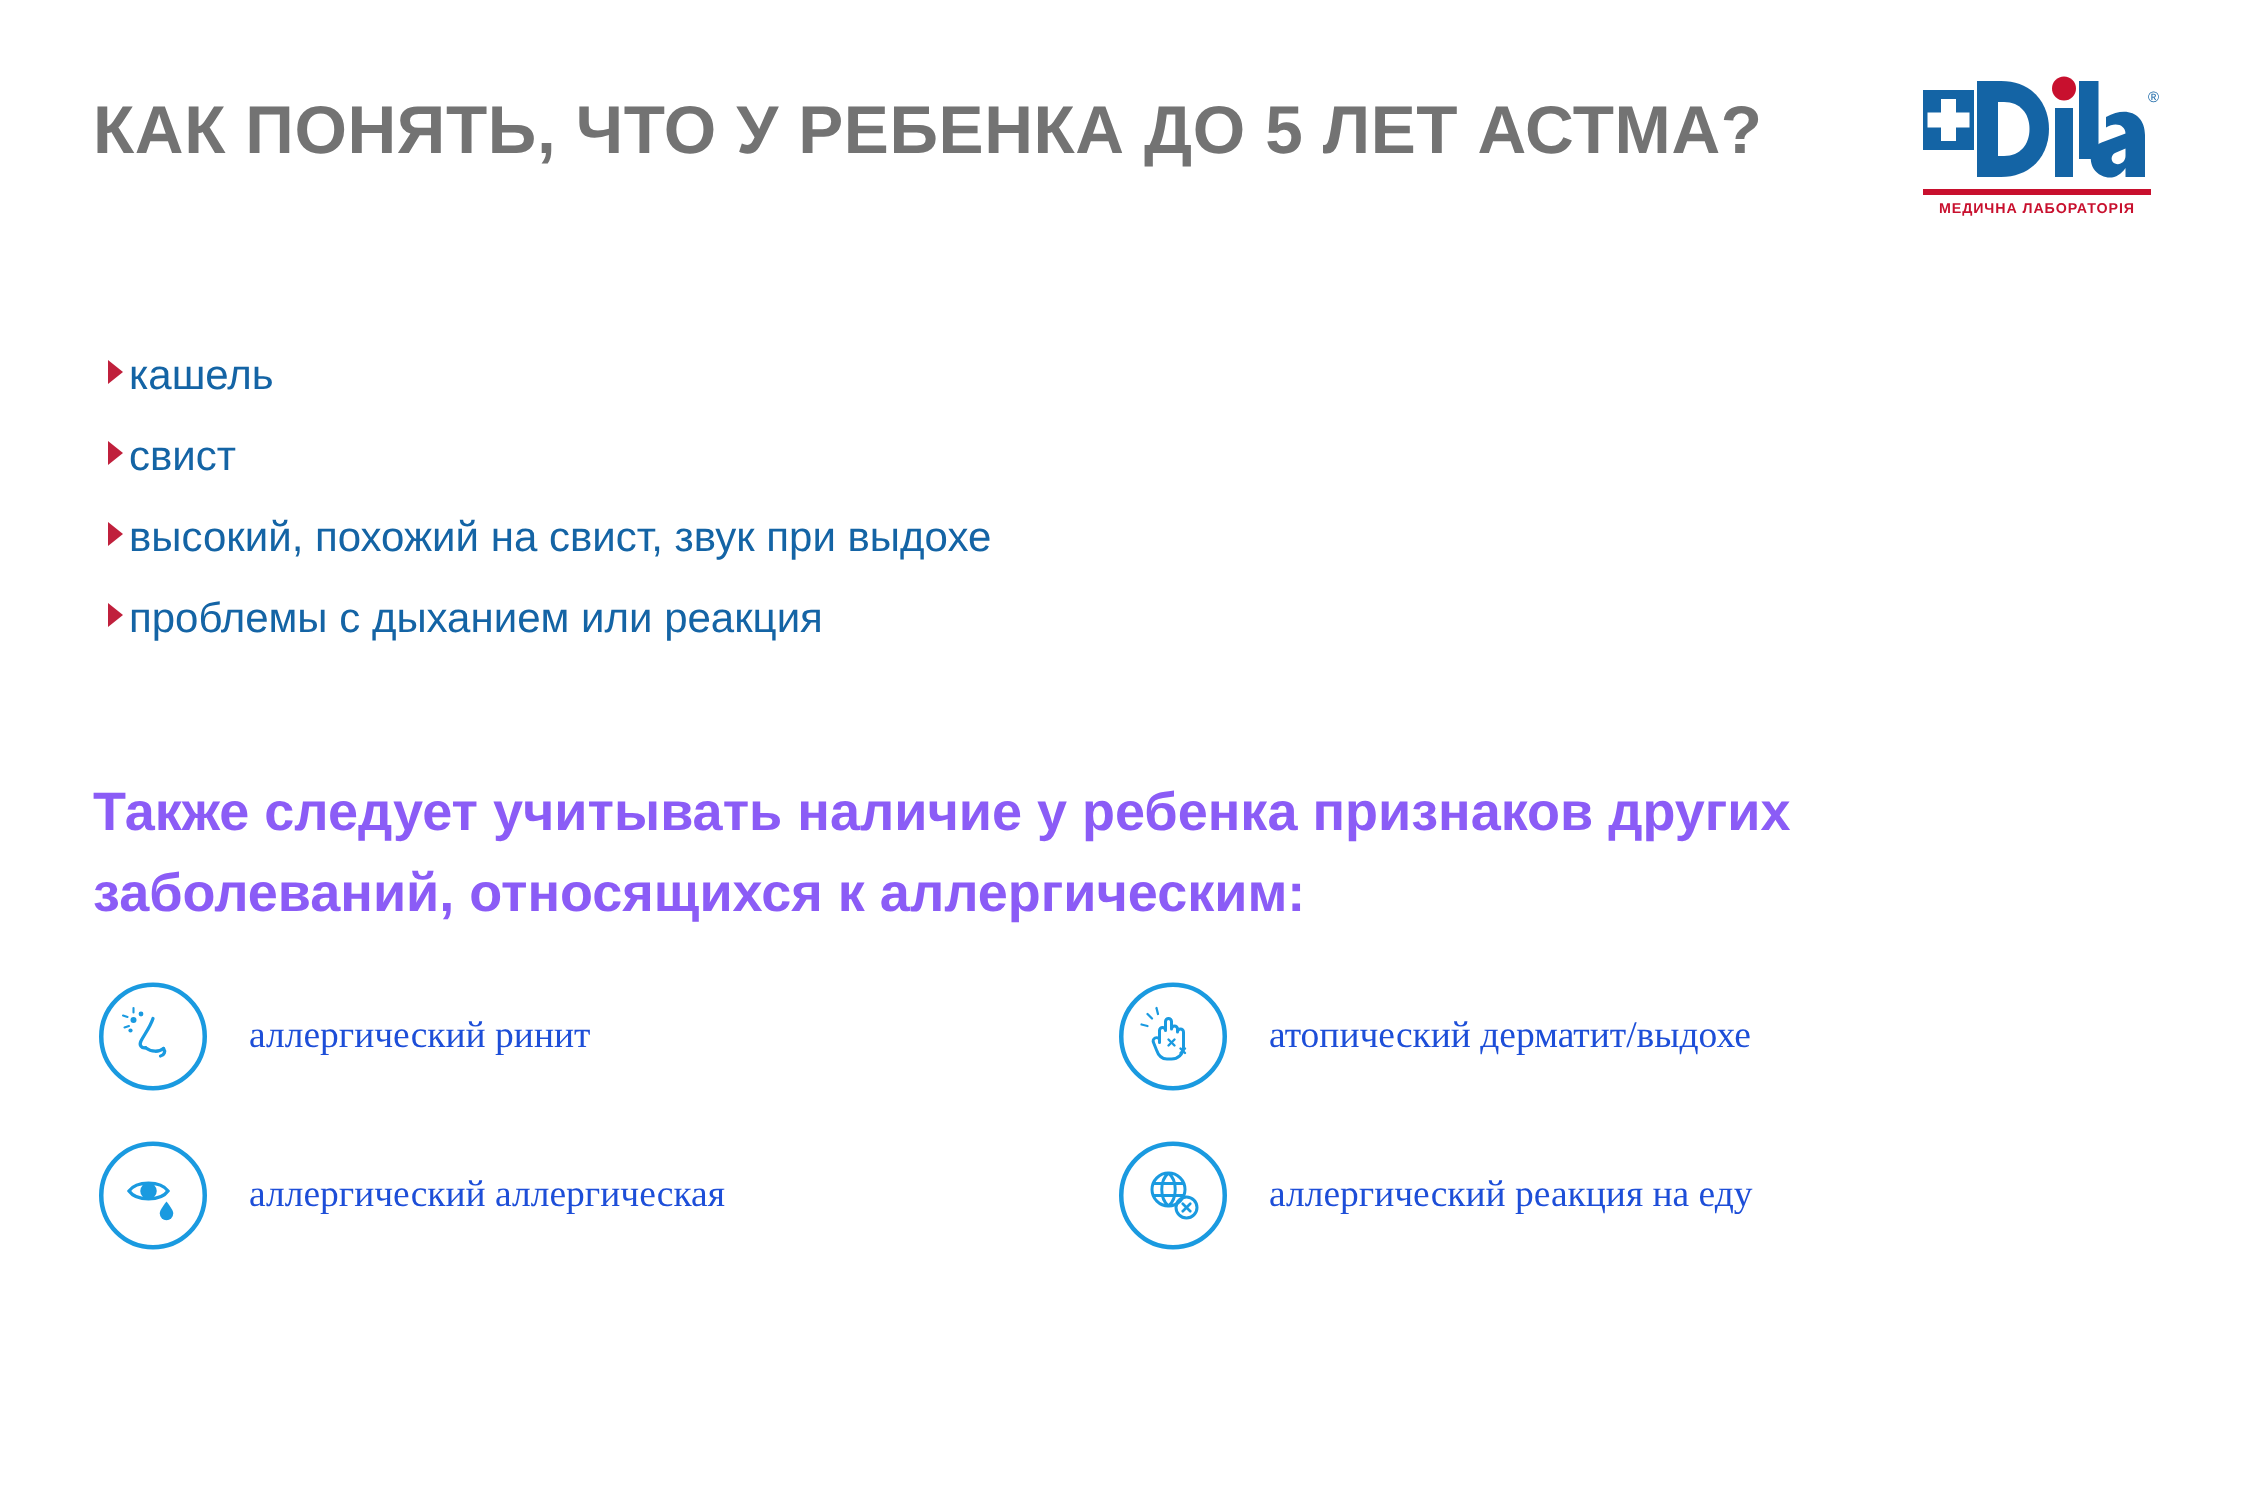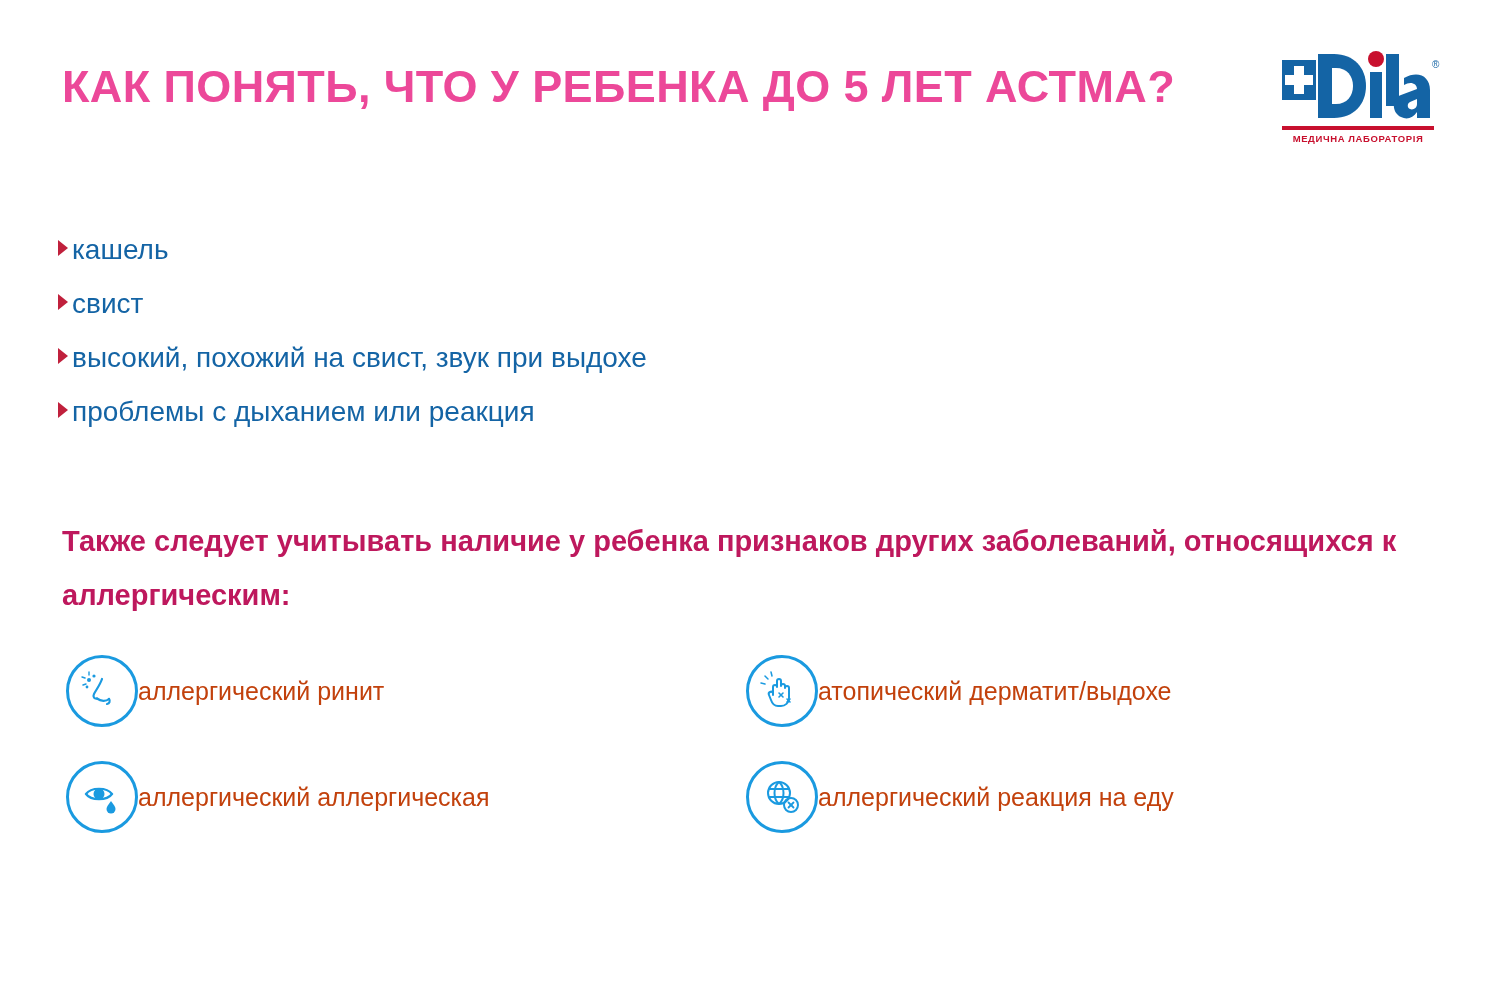--- a/index.html
+++ b/index.html
@@ -24,38 +24,38 @@
 
   
   .title {
     position: absolute;
     left: 62px;
     top: 56px;
     width: 1150px;
     font-size: 45px;
     line-height: 62px;
     font-weight: bold;
-    color: #ec4899;
+    color: #737373;
     letter-spacing: 0.4px;
   }
 
   
   .logo {
     position: absolute;
     right: 60px;
     top: 42px;
     width: 160px;
     height: 110px;
   }
   .logo svg { display: block; }
 
   
   .bullets {
     position: absolute;
-    left: 56px;
+    left: 70px;
     top: 232px;
     width: 1200px;
   }
   .bullet-row {
     display: flex;
     align-items: flex-start;
     margin-bottom: 18px;
     height: 36px;
   }
   .bullet-marker {
@@ -70,24 +70,24 @@
     color: #1464a5;
     white-space: nowrap;
   }
 
   
   .subhead {
     position: absolute;
     left: 62px;
     top: 514px;
     width: 1370px;
-    font-size: 29px;
+    font-size: 36px;
     line-height: 54px;
     font-weight: bold;
-    color: #be185d;
+    color: #8b5cf6;
   }
 
   
   .conditions {
     position: absolute;
     left: 66px;
     top: 655px;
     width: 1380px;
   }
   .cond-row {
@@ -105,23 +105,25 @@
     flex: 0 0 72px;
     border: 3px solid #1a9ae0;
     border-radius: 50%;
     box-sizing: border-box;
     display: flex;
     align-items: center;
     justify-content: center;
   }
   .cond-icon svg { display: block; }
   .cond-label {
+    margin-left: 28px;
     font-size: 25px;
-    color: #c2410c;
+    color: #1d4ed8;
     white-space: nowrap;
+    font-family: Liberation Serif, serif;
   }
 </style>
 </head>
 <body>
 
 <div class="slide">
 
   <div class="title">КАК ПОНЯТЬ, ЧТО У РЕБЕНКА ДО 5 ЛЕТ АСТМА?</div>
 
   <div class="logo">

